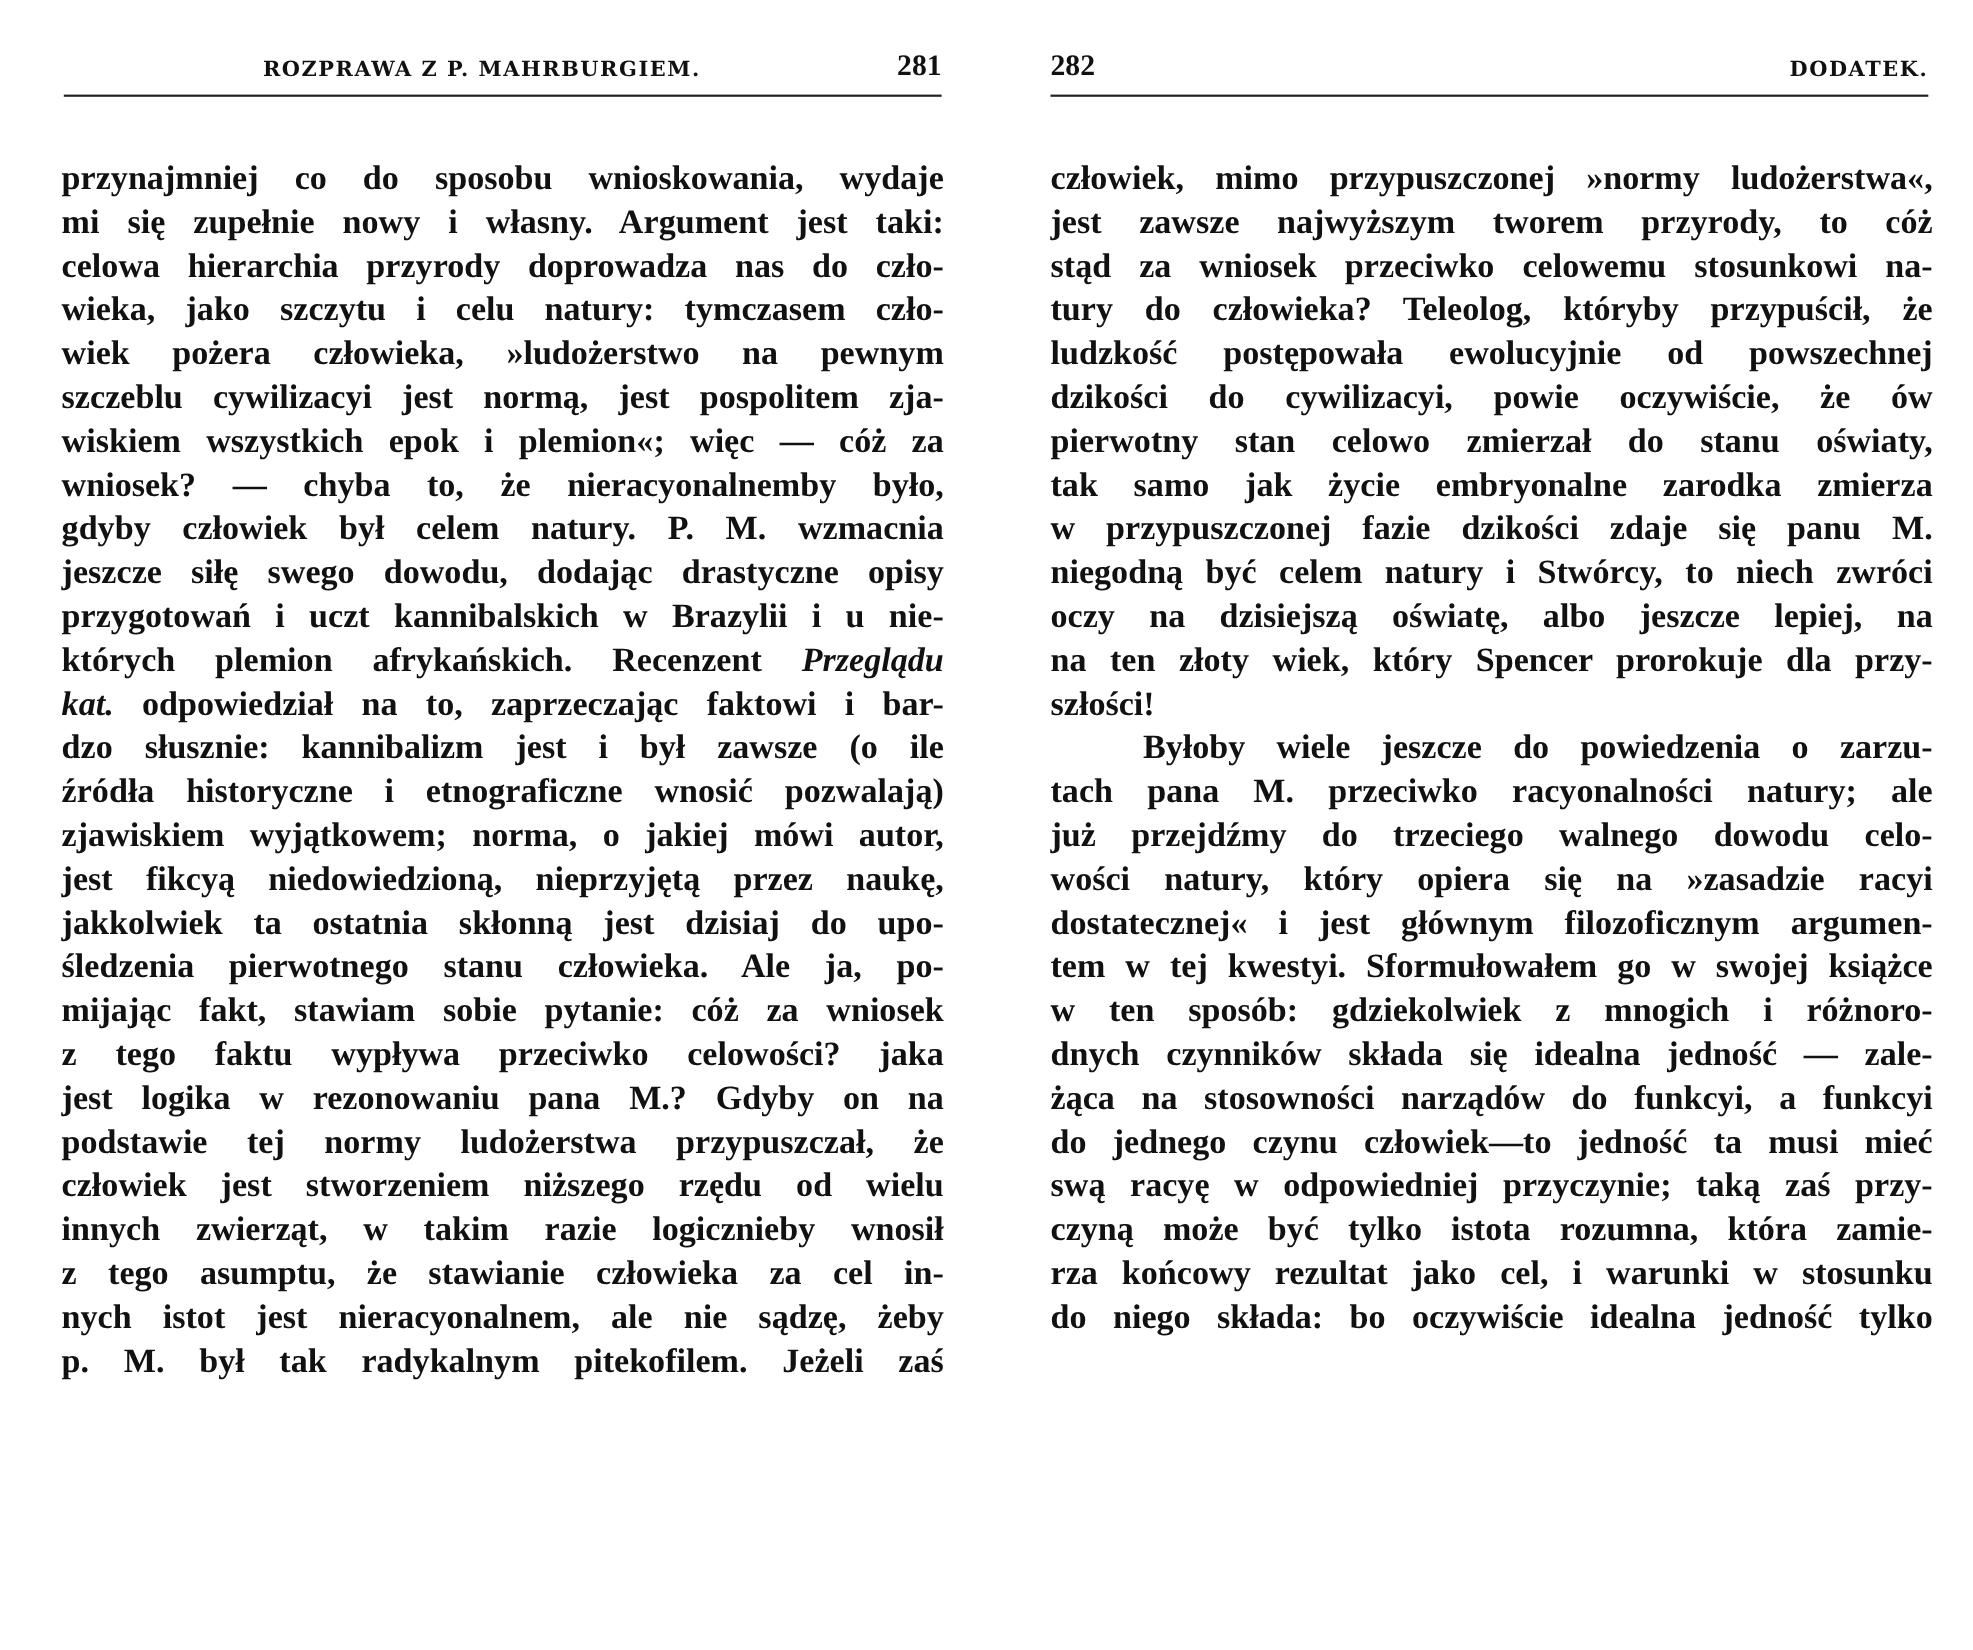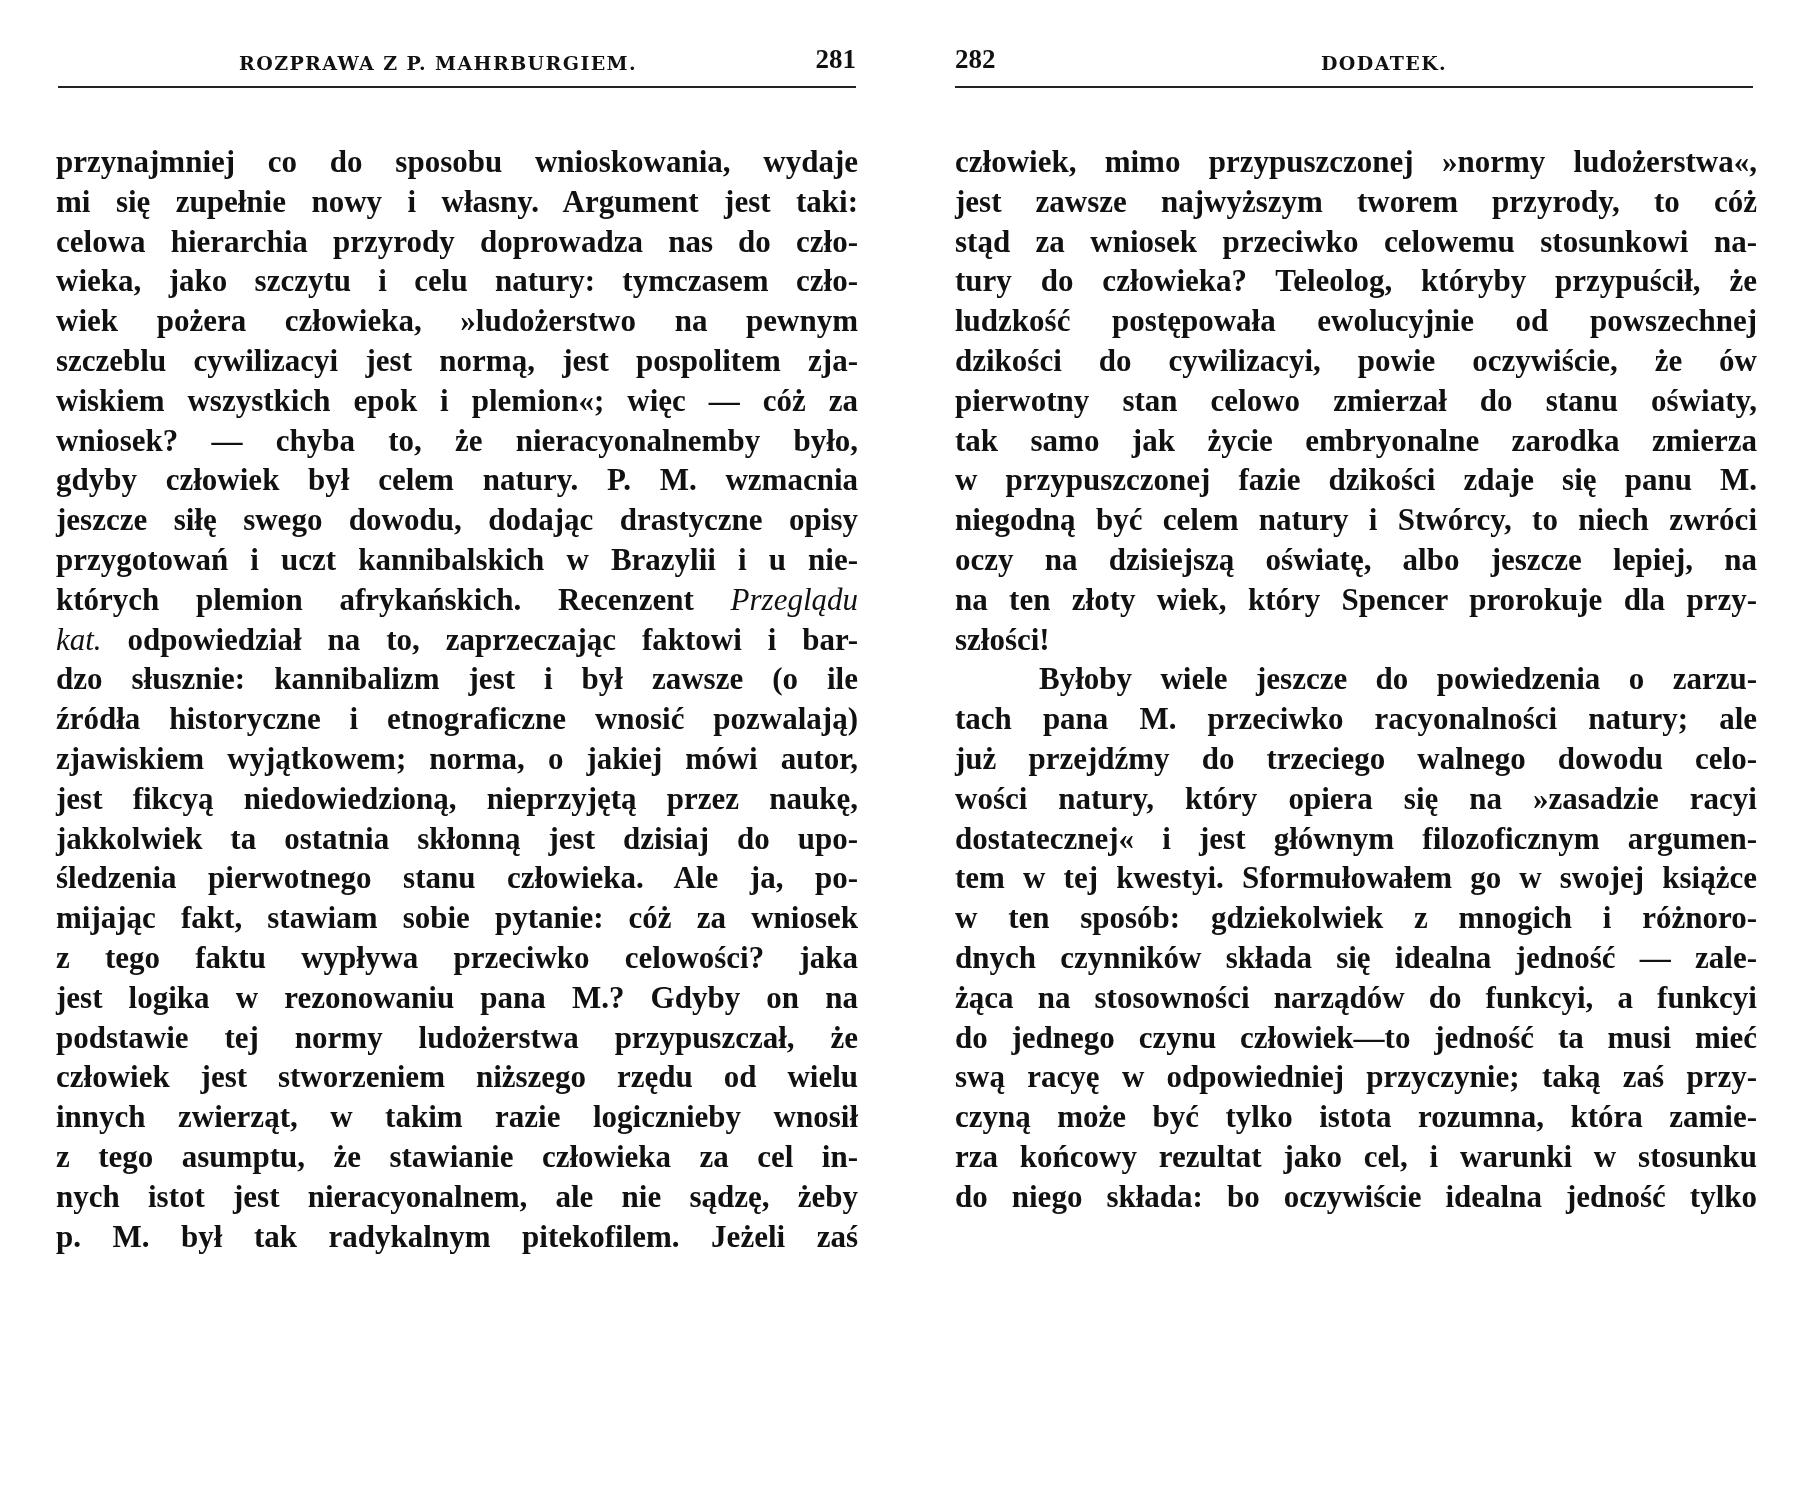--- a/index.html
+++ b/index.html
@@ -20,21 +20,21 @@
       font-weight: bold;
     }
     .left .running-head  { left: 58px; width: 798px; }
     .right .running-head { left: 58px; width: 798px; }
 
     .head-title {
       position: absolute; top: 8px; font-size: 19px; letter-spacing: 1.4px;
       font-family: "DejaVu Serif", serif; font-weight: bold;
     }
     .left .head-title  { left: 0; width: 760px; text-align: center; }
-    .right .head-title { left: 60px; width: 738px; text-align: center; }
+    .right .head-title { left: 60px; width: 738px; text-align: right; }
 
     .page-number {
       position: absolute; top: 0; font-size: 27px; font-weight: bold;
       font-family: "Liberation Serif", serif;
     }
     .left .page-number  { right: 0; }
     .right .page-number { left: 0; }
 
     .head-rule {
       position: absolute; top: 42px; left: 0; width: 100%; height: 0;
@@ -49,21 +49,21 @@
     }
     .left .text-block  { left: 56px; }
     .right .text-block { left: 58px; }
 
     .line {
       display: block; height: 39.8px; white-space: nowrap;
       text-align: justify; text-align-last: justify;
     }
     .line.last { text-align-last: left; }
     .line.indent { padding-left: 84px; }
-    .ital { font-style: italic; font-weight: normal; }
+    .ital { font-style: italic; font-weight: bold; }
   </style>
 </head>
 <body>
 
 <div class="page left">
   <div class="running-head">
     <span class="head-title">ROZPRAWA Z P. MAHRBURGIEM.</span>
     <span class="page-number">281</span>
     <div class="head-rule"></div>
   </div>

